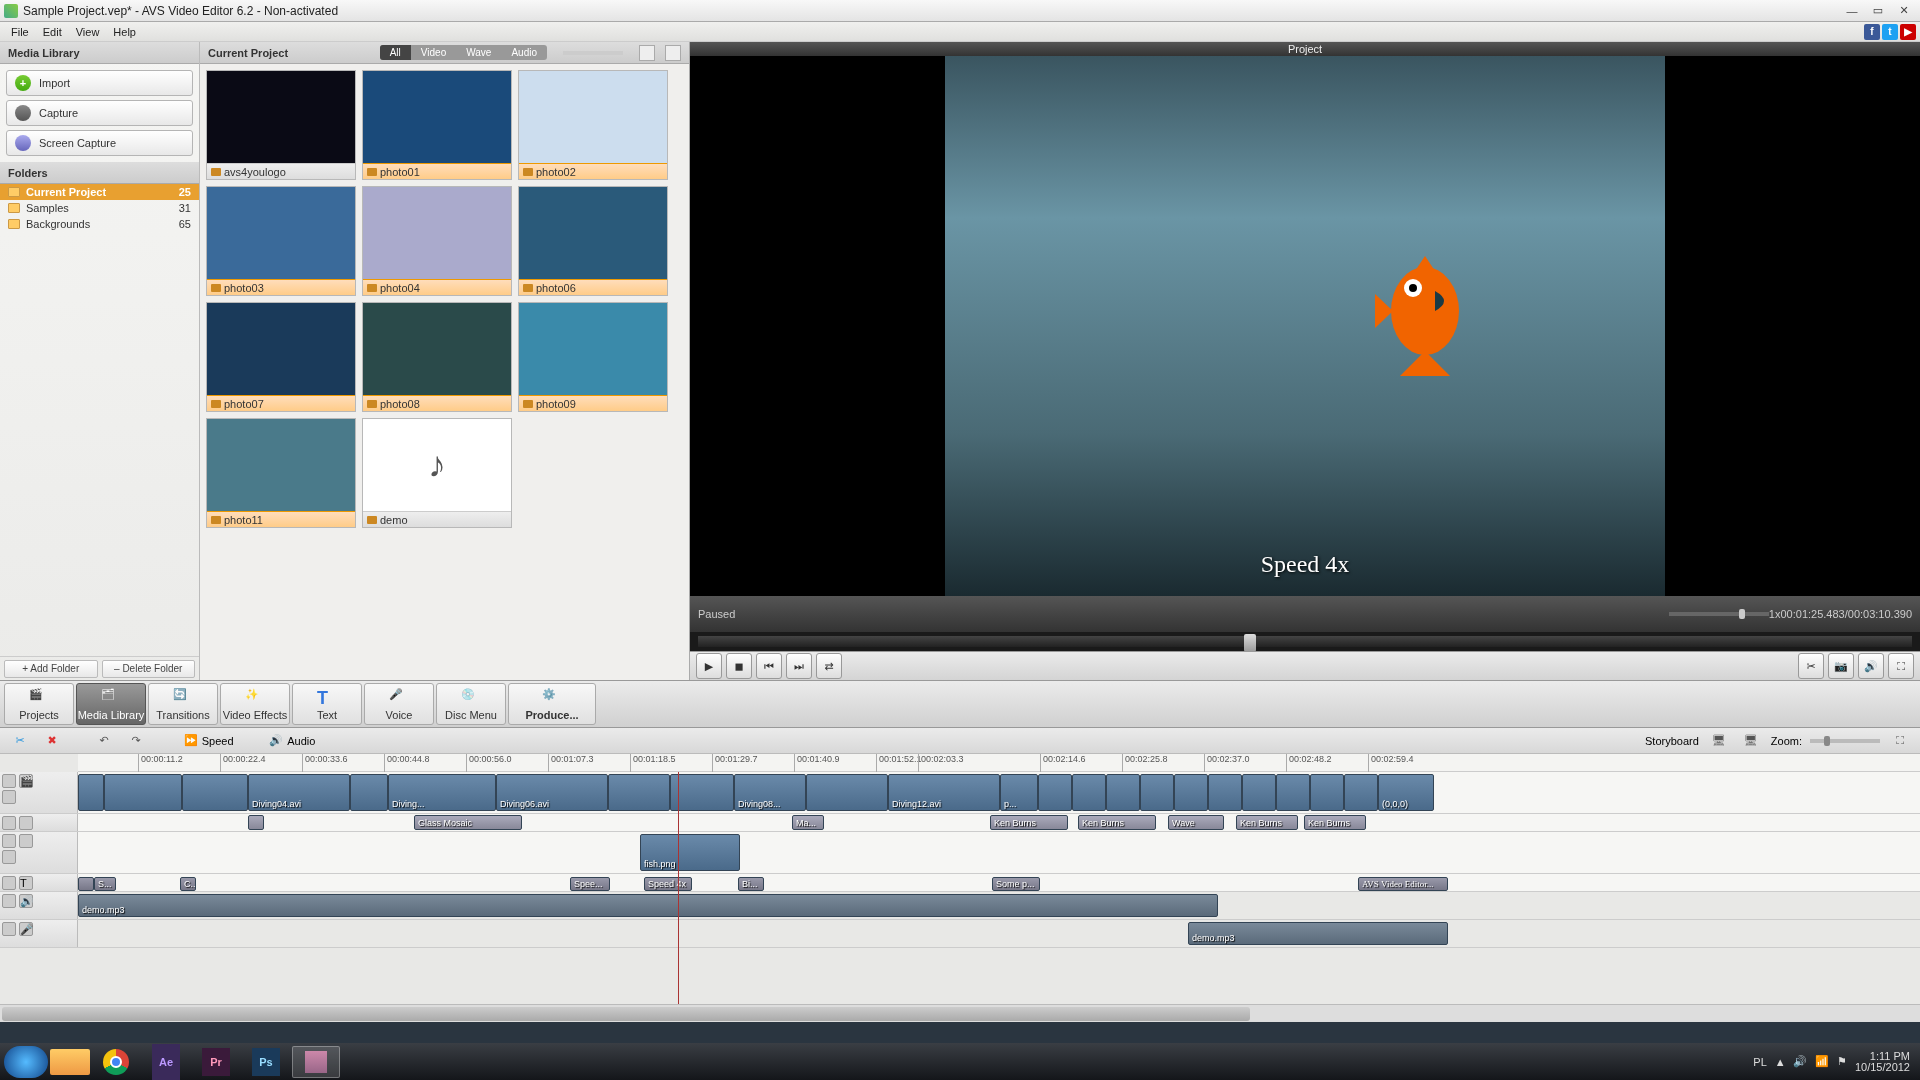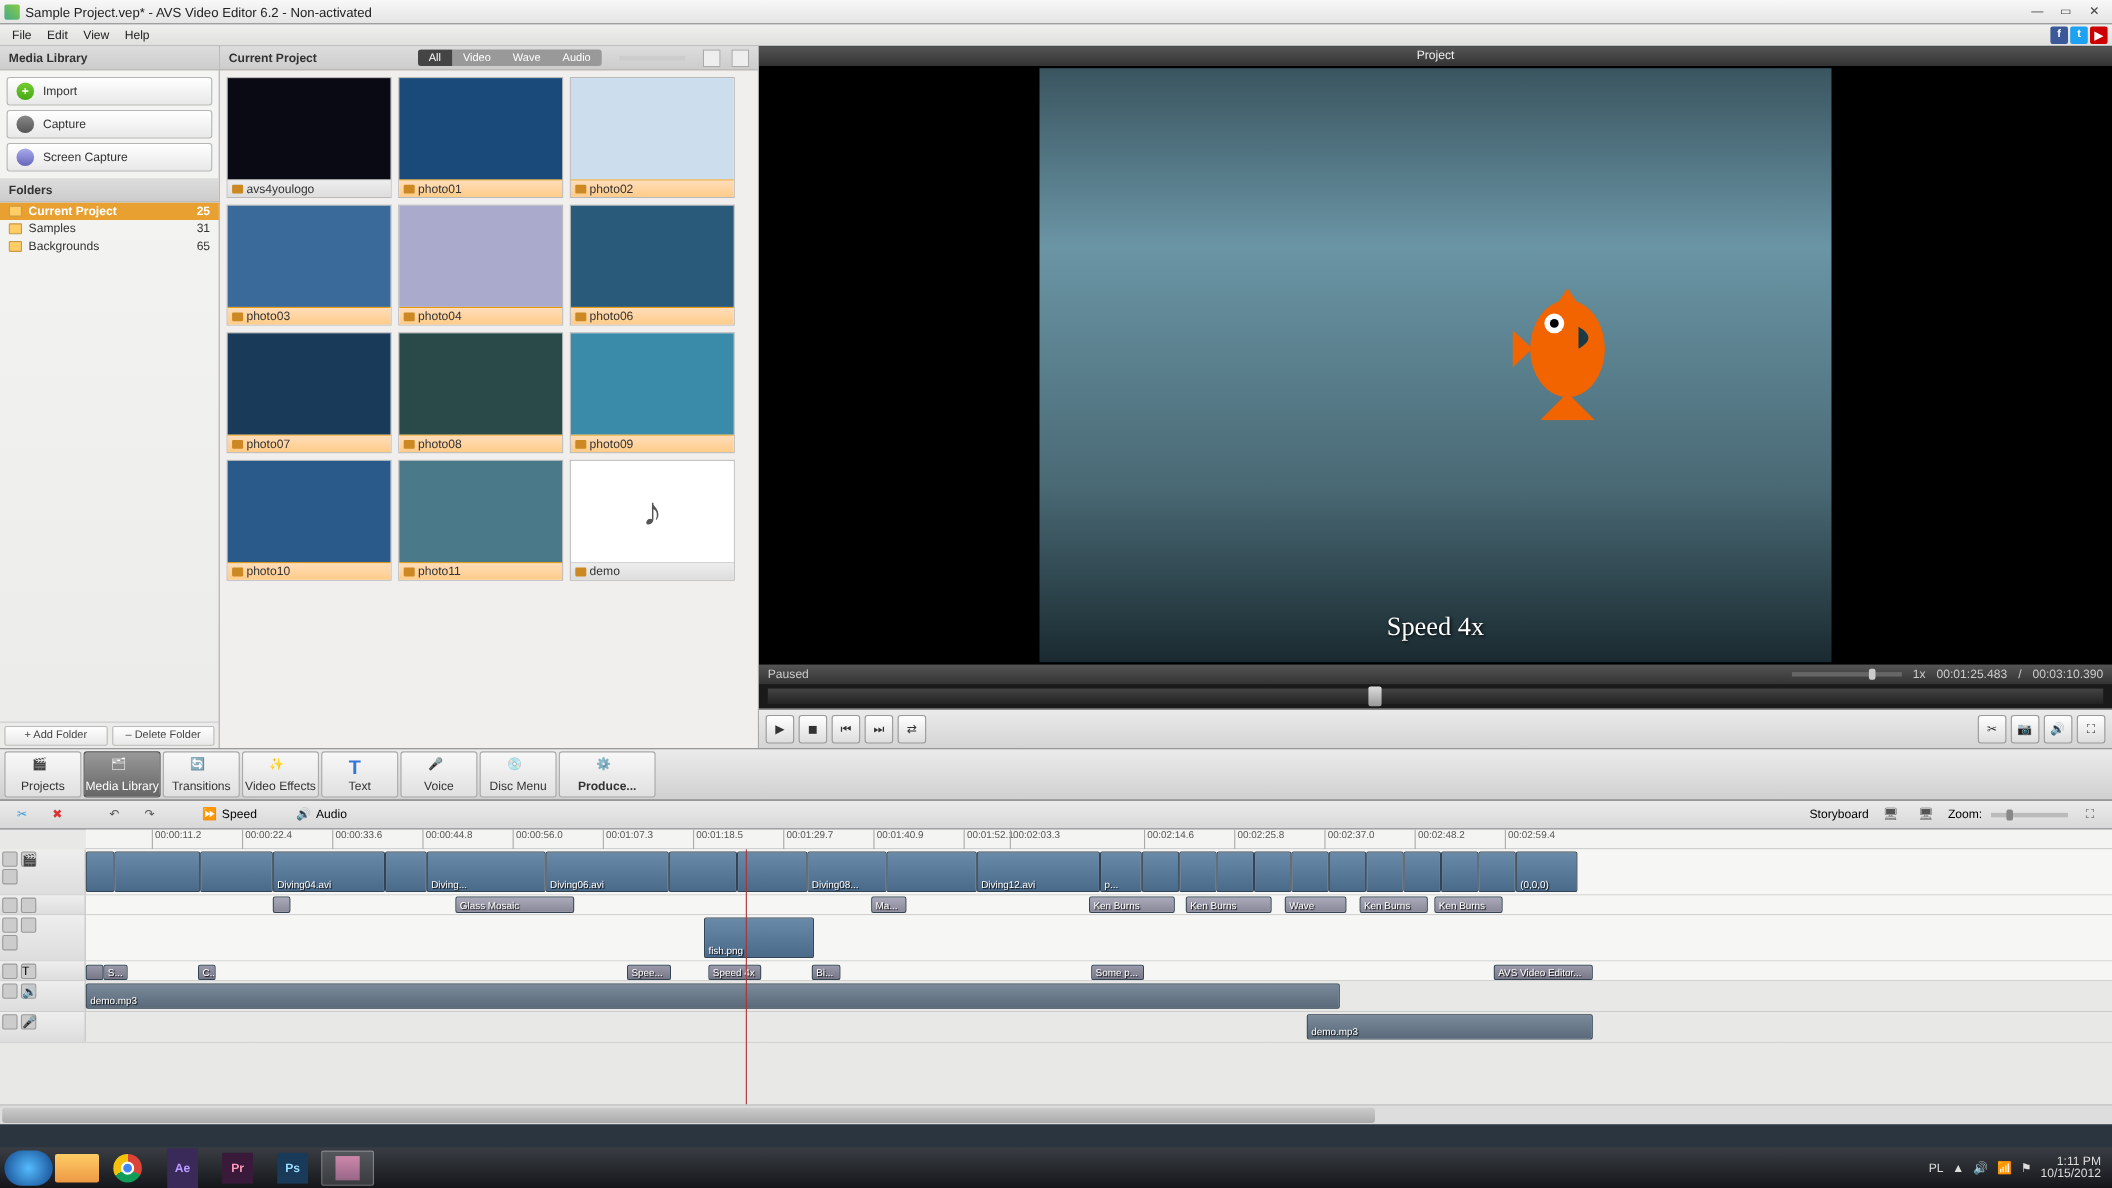--- a/index.html
+++ b/index.html
@@ -43,21 +43,21 @@
 .thumb .tlabel{height:16px;background:linear-gradient(#fdb,#fc8);border-top:1px solid #e90;display:flex;align-items:center;padding:0 4px;gap:3px;font-size:10px;color:#333}
 .thumb.plain .tlabel{background:linear-gradient(#eee,#ddd);border-top:1px solid #ccc}
 .ticon{width:10px;height:8px;background:#c82;border-radius:1px}
 .checker{background:repeating-conic-gradient(#ccc 0 25%,#fff 0 50%) 50%/16px 16px}
 .preview{flex:1;background:#1a1a1a;display:flex;flex-direction:column}
 .prevhead{height:18px;background:linear-gradient(#555,#333);color:#eee;display:flex;align-items:center;justify-content:center;font-size:11px}
 .previmg{flex:1;background:#000;position:relative;display:flex;align-items:center;justify-content:center}
 .previmg .frame{width:720px;height:540px;background:linear-gradient(180deg,#3a5560 0%,#6a95a5 30%,#4a6a75 70%,#1a2a30 100%);position:relative;overflow:hidden}
 .frame .fish{position:absolute;left:430px;top:200px;width:100px;height:120px}
 .speedtxt{position:absolute;bottom:18px;left:50%;transform:translateX(-50%);color:#fff;font-size:24px;text-shadow:1px 1px 3px #000;font-family:Georgia,serif}
-.prevstatus{height:18px;background:linear-gradient(#555,#333);color:#ccc;display:flex;align-items:center;padding:0 8px;gap:10px;font-size:11px}
+.prevstatus{height:18px;background:linear-gradient(#555,#333);color:#ccc;display:flex;align-items:center;padding:18px 8px;font-size:11px}
 .prevstatus .fill{flex:1}
 .prevstatus .zoomsl{width:100px;height:4px;background:#666;position:relative}
 .prevstatus .zoomsl::after{content:"";position:absolute;left:70%;top:-3px;width:6px;height:10px;background:#ccc;border-radius:2px}
 .scrub{height:14px;background:linear-gradient(#444,#222);position:relative;margin:4px 8px}
 .scrub .thumb2{position:absolute;left:45%;top:-2px;width:12px;height:18px;background:linear-gradient(#ddd,#999);border-radius:2px}
 .pctrls{height:36px;background:linear-gradient(#ebebeb,#d4d4d4);display:flex;align-items:center;padding:0 6px;gap:4px;border-top:1px solid #999}
 .pbtn{width:26px;height:26px;background:linear-gradient(#fff,#ddd);border:1px solid #999;border-radius:3px;display:flex;align-items:center;justify-content:center;cursor:pointer;color:#333}
 .modules{height:48px;background:linear-gradient(#ebebeb,#d0d0d0);display:flex;align-items:center;padding:0 4px;gap:2px;border-top:1px solid #999;border-bottom:1px solid #999}
 .modbtn{width:70px;height:42px;background:linear-gradient(#f8f8f8,#e0e0e0);border:1px solid #aaa;border-radius:3px;display:flex;flex-direction:column;align-items:center;justify-content:center;gap:1px;cursor:pointer;color:#333;font-size:10px}
 .modbtn.act{background:linear-gradient(#999,#666);color:#fff;border-color:#555}
@@ -227,27 +227,20 @@
           </div>
         </div>
         <div class="thumb">
           <div class="timg" style="background: rgb(58, 138, 170);"></div>
           <div class="tlabel">
             <div class="ticon"></div>
             <span>photo09</span>
           </div>
         </div>
         <div class="thumb">
-          <div class="timg" style="background: rgb(42, 90, 138);"></div>
-          <div class="tlabel">
-            <div class="ticon"></div>
-            <span>photo10</span>
-          </div>
-        </div>
-        <div class="thumb">
           <div class="timg" style="background: rgb(74, 122, 138);"></div>
           <div class="tlabel">
             <div class="ticon"></div>
             <span>photo11</span>
           </div>
         </div>
         <div class="thumb plain">
           <div class="timg" style="background: rgb(255, 255, 255);">
             <div style="font-size:36px;color:#555;width:100%;height:100%;display:flex;align-items:center;justify-content:center">♪</div>
           </div>
@@ -470,21 +463,21 @@
           </div>
         </div>
       <div class="tbody" id="track-text">
           <div class="clip txt" style="left: 0px; width: 16px;"></div>
           <div class="clip txt" style="left: 16px; width: 22px;">S...</div>
           <div class="clip txt" style="left: 102px; width: 16px;">C...</div>
           <div class="clip txt" style="left: 492px; width: 40px;">Spee...</div>
           <div class="clip txt" style="left: 566px; width: 48px;">Speed 4x</div>
           <div class="clip txt" style="left: 660px; width: 26px;">Bi...</div>
           <div class="clip txt" style="left: 914px; width: 48px;">Some p...</div>
-          <div class="clip txt" style="left: 1280px; width: 90px;">AVS Video Editor...</div>
+          <div class="clip txt" style="left: 1280px; width: 90px; font-family: Liberation Serif, serif;">AVS Video Editor...</div>
         </div>
     </div>
 
     <div class="track" style="height:28px">
       <div class="thead">
           <div class="row">
             <div class="tic"></div>
             <div class="tic">🔊</div>
           </div>
         </div>

